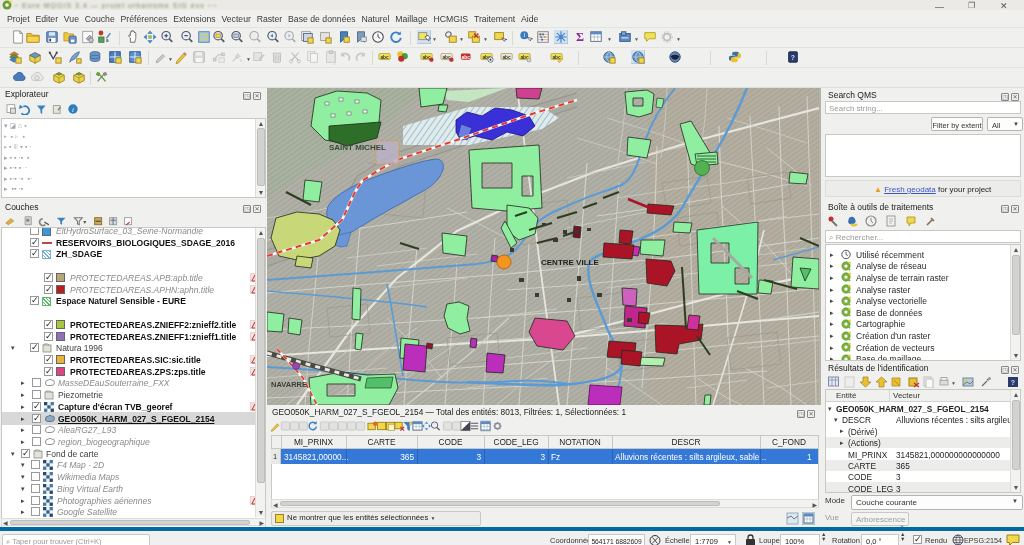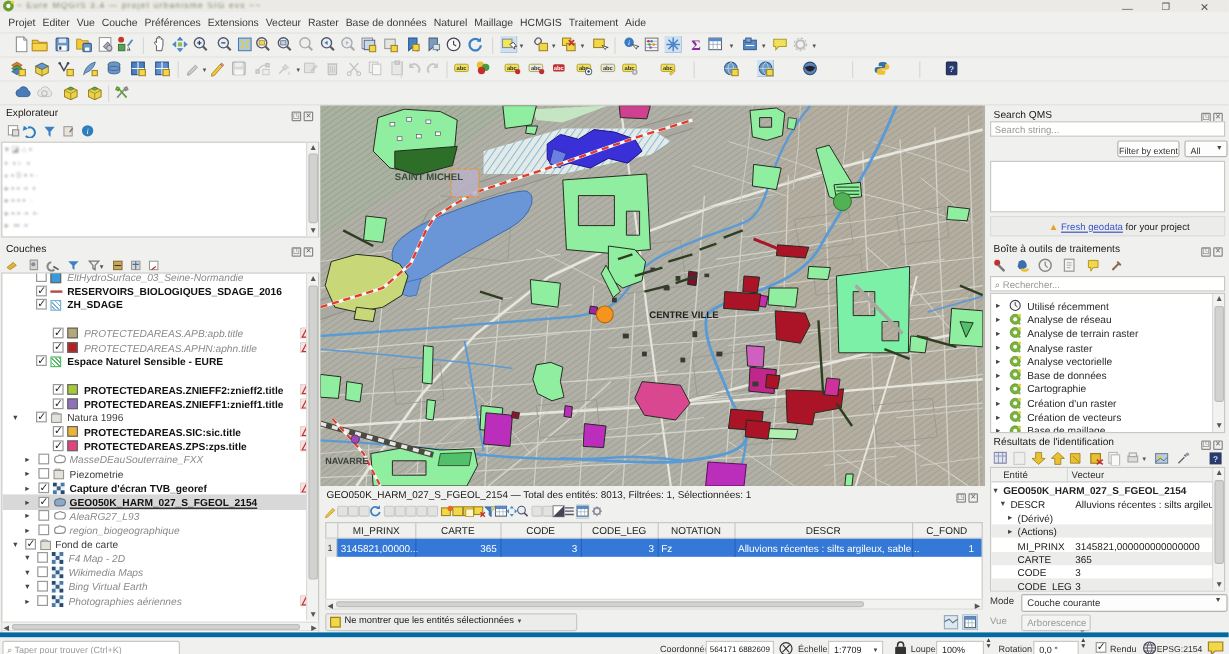--- a/index.html
+++ b/index.html
@@ -678,20 +678,33 @@
             <rect x="6.6" y="0" width="3.3" height="3.3" fill="#4a7aa5"></rect>
             <rect x="3.3" y="3.3" width="3.3" height="3.3" fill="#35608c"></rect>
             <rect x="0" y="6.6" width="3.3" height="3.3" fill="#4a7aa5"></rect>
             <rect x="6.6" y="6.6" width="3.3" height="3.3" fill="#274a6d"></rect>
           </svg>
           <span class="lt i" style="left:55px;">Photographies aériennes</span>
           <svg class="warn" width="10" height="10">
             <rect x="0" y="0" width="10" height="10" rx="2" fill="#f6e0e0" stroke="#d8b0b0" stroke-width="0.6"></rect>
             <path d="M5 2 L8.2 8 H1.8 Z" fill="none" stroke="#c03030" stroke-width="1"></path>
           </svg>
+        </div>
+<div class="trow" style="top:278.3px;">
+          <span class="exp" style="left:19px;">▸</span>
+          <span class="cb " style="left:29px;"></span>
+          <svg style="position:absolute;left:41px;top:1px;" width="10" height="10">
+            <rect x="0" y="0" width="10" height="10" fill="#eef2f6"></rect>
+            <rect x="0" y="0" width="3.3" height="3.3" fill="#274a6d"></rect>
+            <rect x="6.6" y="0" width="3.3" height="3.3" fill="#4a7aa5"></rect>
+            <rect x="3.3" y="3.3" width="3.3" height="3.3" fill="#35608c"></rect>
+            <rect x="0" y="6.6" width="3.3" height="3.3" fill="#4a7aa5"></rect>
+            <rect x="6.6" y="6.6" width="3.3" height="3.3" fill="#274a6d"></rect>
+          </svg>
+          <span class="lt i" style="left:55px;">Google Satellite</span>
         </div>
 
 <div class="vsb" style="height:289px;">
           <div class="arr" style="top:0;">▲</div>
           <div class="thumb" style="top:10px;height:245px;"></div>
           <div class="arr" style="bottom:0;">▼</div>
         </div>
 </div>
       <div style="position:absolute;left:1px;top:430px;width:265px;height:8px;background:#f2f2f0;border:1px solid #dcdcda;">
       <div style="position:absolute;left:1px;top:0;font-size:6px;color:#555;">◀</div>

